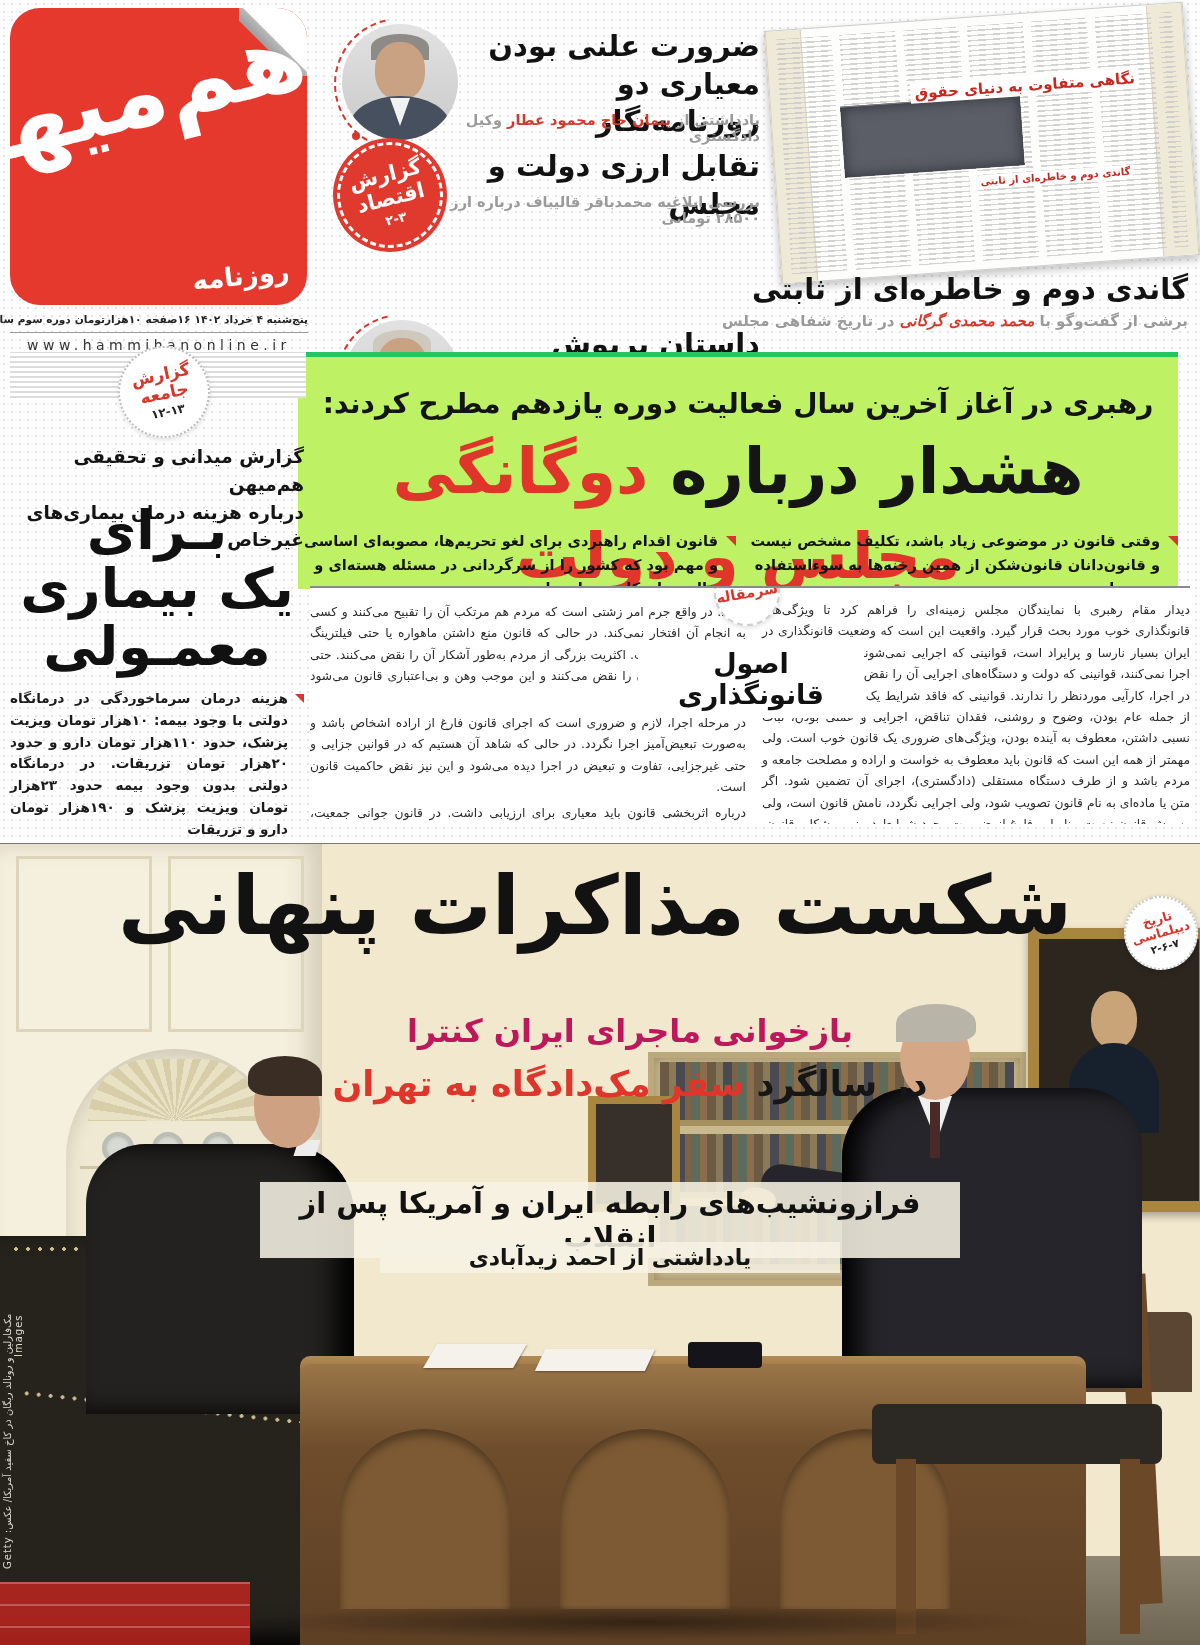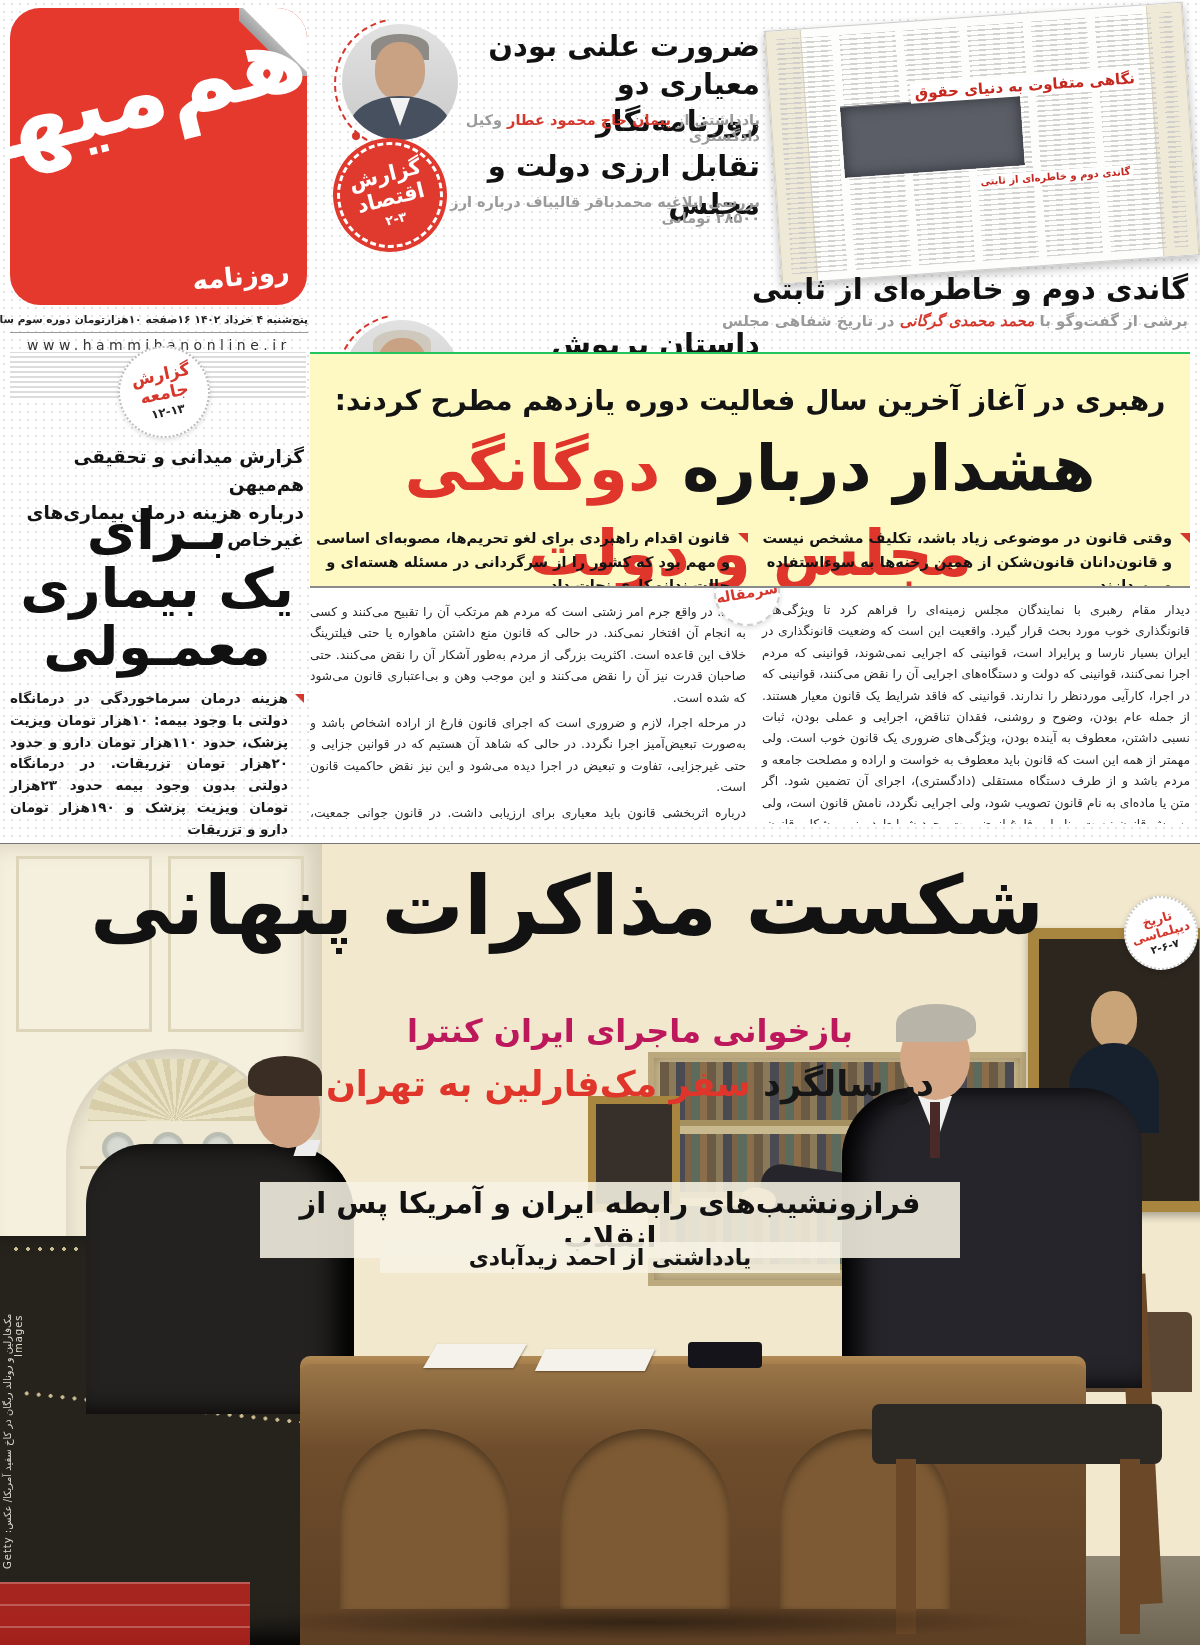--- a/index.html
+++ b/index.html
@@ -46,21 +46,21 @@
   .clip .photo{position:absolute;left:70px;top:80px;width:180px;height:70px;background:#5b5e66;
     box-shadow:inset 0 0 14px #2e3036;}
   .clip .edge{position:absolute;top:0;bottom:0;width:34px;background:#efe9d8;border-inline:1px solid #d8d2bd;}
   .clip .edge.r{right:0}.clip .edge.l{left:0}
   .clip .h1{position:absolute;right:48px;top:62px;color:#c4281f;font-weight:900;font-size:15px;background:#fff;padding:1px 4px;}
   .clip .h2{position:absolute;right:60px;top:158px;color:#c4281f;font-weight:800;font-size:10px;background:#fff;padding:1px 3px;}
   .clip-title{position:absolute;right:12px;top:272px;font-size:29px;font-weight:800;color:#121212;cursor:pointer;}
   .clip-sub{position:absolute;right:12px;top:312px;font-size:15px;color:#9a9a9a;font-weight:600;}
   .clip-sub .nm{color:#d6372c;font-weight:800;font-style:italic;}
   
-  .lead{position:absolute;left:310px;top:352px;width:880px;height:232px;border-top:2px solid #22c55e;background:#fef9c3;}
+  .lead{position:absolute;left:298px;top:352px;width:880px;height:232px;border-top:5px solid #22c55e;background:#bef264;}
   .lead-kicker{position:absolute;left:0;top:30px;width:100%;text-align:center;font-size:28px;font-weight:800;color:#141414;}
   .lead-headline{position:absolute;left:0;top:72px;width:100%;text-align:center;font-size:63px;font-weight:900;letter-spacing:-1px;line-height:1.35;}
   .lead-headline .blk{color:#151515;}
   .lead-headline .red{color:#e0352a;}
   .bullets{position:absolute;top:172px;font-size:14.6px;font-weight:700;color:#141414;line-height:1.62;}
   .bullets.rcol{right:0;width:428px;}
   .bullets.lcol{left:0;width:438px;}
   .b-item{position:relative;padding-right:18px;text-align:right;margin-bottom:1px;}
   .b-item::before{content:"";position:absolute;right:0;top:7px;width:0;height:0;
     border-top:10px solid #d6372c;border-left:10px solid transparent;}
@@ -124,21 +124,21 @@
   .manR-tie{left:930px;top:258px;width:10px;height:56px;background:#4a2a28;}
   .manR-arm{left:760px;top:330px;width:180px;height:44px;background:#25252b;border-radius:20px;transform:rotate(8deg);}
   .manR-hand{left:742px;top:344px;width:34px;height:22px;background:#d4a886;border-radius:45%;transform:rotate(10deg);}
   .chairR-back{left:880px;top:430px;width:26px;height:330px;background:#7a5430;transform:rotate(4deg);}
   .chairR-back2{left:1128px;top:430px;width:26px;height:330px;background:#6b4828;transform:rotate(-3deg);}
   .chairR-seat{left:872px;top:560px;width:290px;height:60px;background:#2c2824;border-radius:8px;}
   .chairR-leg{top:615px;width:20px;height:175px;background:#6b4828;}
   .floor{left:0;top:712px;width:1200px;height:90px;background:linear-gradient(#8e8672,#6c6450);}
   .shadow{left:240px;top:760px;width:800px;height:36px;background:radial-gradient(ellipse at center,rgba(0,0,0,.45),transparent 70%);}
   
-  .ph-headline{position:absolute;left:90px;top:14px;width:1010px;text-align:left;font-size:82px;font-weight:900;color:#121212;z-index:6;cursor:pointer;}
+  .ph-headline{position:absolute;left:90px;top:14px;width:1010px;text-align:center;font-size:82px;font-weight:900;color:#121212;z-index:6;cursor:pointer;}
   .badge-dip{left:1124px;top:52px;width:70px;height:70px;background:#fff;border:2px dotted #c9c9c9;
     transform:rotate(-16deg);color:#d6372c;font-weight:900;font-size:12.5px;z-index:6;box-shadow:0 2px 6px rgba(0,0,0,.2);}
   .badge-dip .pg{color:#222;font-size:11px;margin-top:1px;}
   .ph-sub1{position:absolute;left:300px;top:168px;width:660px;text-align:center;font-size:32px;font-weight:800;color:#be185d;z-index:6;}
   .ph-sub2{position:absolute;left:300px;top:220px;width:660px;text-align:center;font-size:35px;font-weight:900;z-index:6;color:#161616;}
   .ph-sub2 .red{color:#e0352a;}
   .ph-sub3{position:absolute;left:260px;top:338px;width:700px;text-align:center;font-size:29px;font-weight:900;color:#121212;
     background:rgba(246,241,226,.88);padding:4px 0;z-index:6;}
   .ph-byline{position:absolute;left:380px;top:398px;width:460px;text-align:center;font-size:22px;font-weight:800;color:#141414;
     background:rgba(246,241,226,.88);padding:3px 0;z-index:6;}
@@ -256,20 +256,21 @@
   </div>
   <div class="soc-bullets">
     <div class="b-item">هزینه درمان سرماخوردگی در درمانگاه دولتی با وجود بیمه: ۱۰هزار تومان ویزیت پزشک، حدود ۱۱۰هزار تومان دارو و حدود ۲۰هزار تومان تزریقات. در درمانگاه دولتی بدون وجود بیمه حدود ۲۳هزار تومان ویزیت پزشک و ۱۹۰هزار تومان دارو و تزریقات</div>
     <div class="b-item">هزینه درمان سرماخوردگی در درمانگاه غیردولتی با وجود بیمه: حدود ۹۰هزار تومان ویزیت پزشک عمومی، ۱۳۰هزار تومان دارو و حدود ۵۰هزار تومان برای تزریقات</div>
     <div class="b-item">آزمایش چکاپ در درمانگاه غیردولتی: حدود ۷۰۰هزار تومان</div>
     <div class="b-item">درمان مسمومیت در بیمارستان دولتی: ۱۰۳هزار تومان ویزیت، ۱۴۵هزار تومان برای یک سرم، دو آمپول و دو ورق قرص، ۵۵هزار تومان برای تزریق</div>
   </div>
 
   <div class="edit">
     <div class="badge-round badge-ed">سرمقاله</div>
+    <div class="ed-title">اصول قانونگذاری</div>
     <div class="ed-col ed-right">
       <p>دیدار مقام رهبری با نمایندگان مجلس زمینه‌ای را فراهم کرد تا ویژگی‌های قانونگذاری خوب مورد بحث قرار گیرد. واقعیت این است که وضعیت قانونگذاری در ایران بسیار نارسا و پرایراد است، قوانینی که اجرایی نمی‌شوند، قوانینی که مردم اجرا نمی‌کنند، قوانینی که دولت و دستگاه‌های اجرایی آن را نقض می‌کنند، قوانینی که در اجرا، کارآیی موردنظر را ندارند. قوانینی که فاقد شرایط یک قانون معیار هستند. از جمله عام بودن، وضوح و روشنی، فقدان تناقض، اجرایی و عملی بودن، ثبات نسبی داشتن، معطوف به آینده بودن، ویژگی‌های ضروری یک قانون خوب است. ولی مهمتر از همه این است که قانون باید معطوف به خواست و اراده و مصلحت جامعه و مردم باشد و از طرف دستگاه مستقلی (دادگستری)، اجرای آن تضمین شود. اگر متن یا ماده‌ای به نام قانون تصویب شود، ولی اجرایی نگردد، نامش قانون است، ولی رسمش قانون نیست. بنابراین فارغ از ضرورت وجود شرایط درونی و شکلی قانون، باید اصل حاکمیت قانون و انطباق محتوای آن با خواست عمومی نیز لحاظ شود. درباره انطباق قانون با خواست عمومی کافی است که گفته شود قوانین جزایی باید به گونه‌ای باشد که تعداد بسیار اندکی از مردم آن را نقض کنند. مثلا قتل یا سرقت، جرم است، ولی تعداد کسانی که مرتکب این دو جرم می‌شوند، بسیار اندک است و آنها هم که مرتکب می‌شوند سعی بر پنهان کردن آن</p>
     </div>
     <div class="ed-col ed-left">
       <p>دارند. در واقع جرم امر زشتی است که مردم هم مرتکب آن را تقبیح می‌کنند و کسی به انجام آن افتخار نمی‌کند. در حالی که قانون منع داشتن ماهواره یا حتی فیلترینگ خلاف این قاعده است. اکثریت بزرگی از مردم به‌طور آشکار آن را نقض می‌کنند. حتی صاحبان قدرت نیز آن را نقض می‌کنند و این موجب وهن و بی‌اعتباری قانون می‌شود که شده است.</p>
       <p>در مرحله اجرا، لازم و ضروری است که اجرای قانون فارغ از اراده اشخاص باشد و به‌صورت تبعیض‌آمیز اجرا نگردد. در حالی که شاهد آن هستیم که در قوانین جزایی و حتی غیرجزایی، تفاوت و تبعیض در اجرا دیده می‌شود و این نیز نقض حاکمیت قانون است.</p>
       <p>درباره اثربخشی قانون باید معیاری برای ارزیابی داشت. در قانون جوانی جمعیت، سعی شده است که با برقراری امتیازاتی رشد جمعیت را زیاد کند، ولی در همین سال ۱۴۰۱ که به‌طور کامل اجرا شد، فرزندآوری نزدیک به ۴ درصد کاهش داشته است که این نشان‌دهنده وضعیت اثربخشی آن قانون است. در هر حال نمایندگان مجلس در حوزه قانون‌نویسی عموماً خبره نیستند و از کارشناسان حقوقی باید استفاده کنند تا قوانین نارسا، متناقض و کم‌اثر و دارای مواد کشدار را تصویب نکنند.</p>
     </div>
   </div>
 
@@ -332,20 +333,20 @@
     <div class="ph shadow"></div>
 
     <div class="ph-headline">شکست مذاکرات پنهانی</div>
     <div class="badge-round badge-dip">
       <span>تاریخ</span>
       <span>دیپلماسی</span>
       <span class="pg">۲-۶-۷</span>
     </div>
     <div class="ph-sub1">بازخوانی ماجرای ایران کنترا</div>
     <div class="ph-sub2">
-      <span>در سالگرد </span><span class="red">سفر مک‌فارلین به تهران</span>
+      <span>در سالگرد </span><span class="red">سفر مک‌دادگاه به تهران</span>
     </div>
     <div class="ph-sub3">فرازونشیب‌های رابطه ایران و آمریکا پس از انقلاب</div>
     <div class="ph-byline">یادداشتی از احمد زیدآبادی</div>
     <div class="ph-credit">مک‌فارلین و رونالد ریگان در کاخ سفید آمریکا/ عکس: Getty Images</div>
     <div class="ph-banner"></div>
   </div>
 </div>
 
 </body></html>

